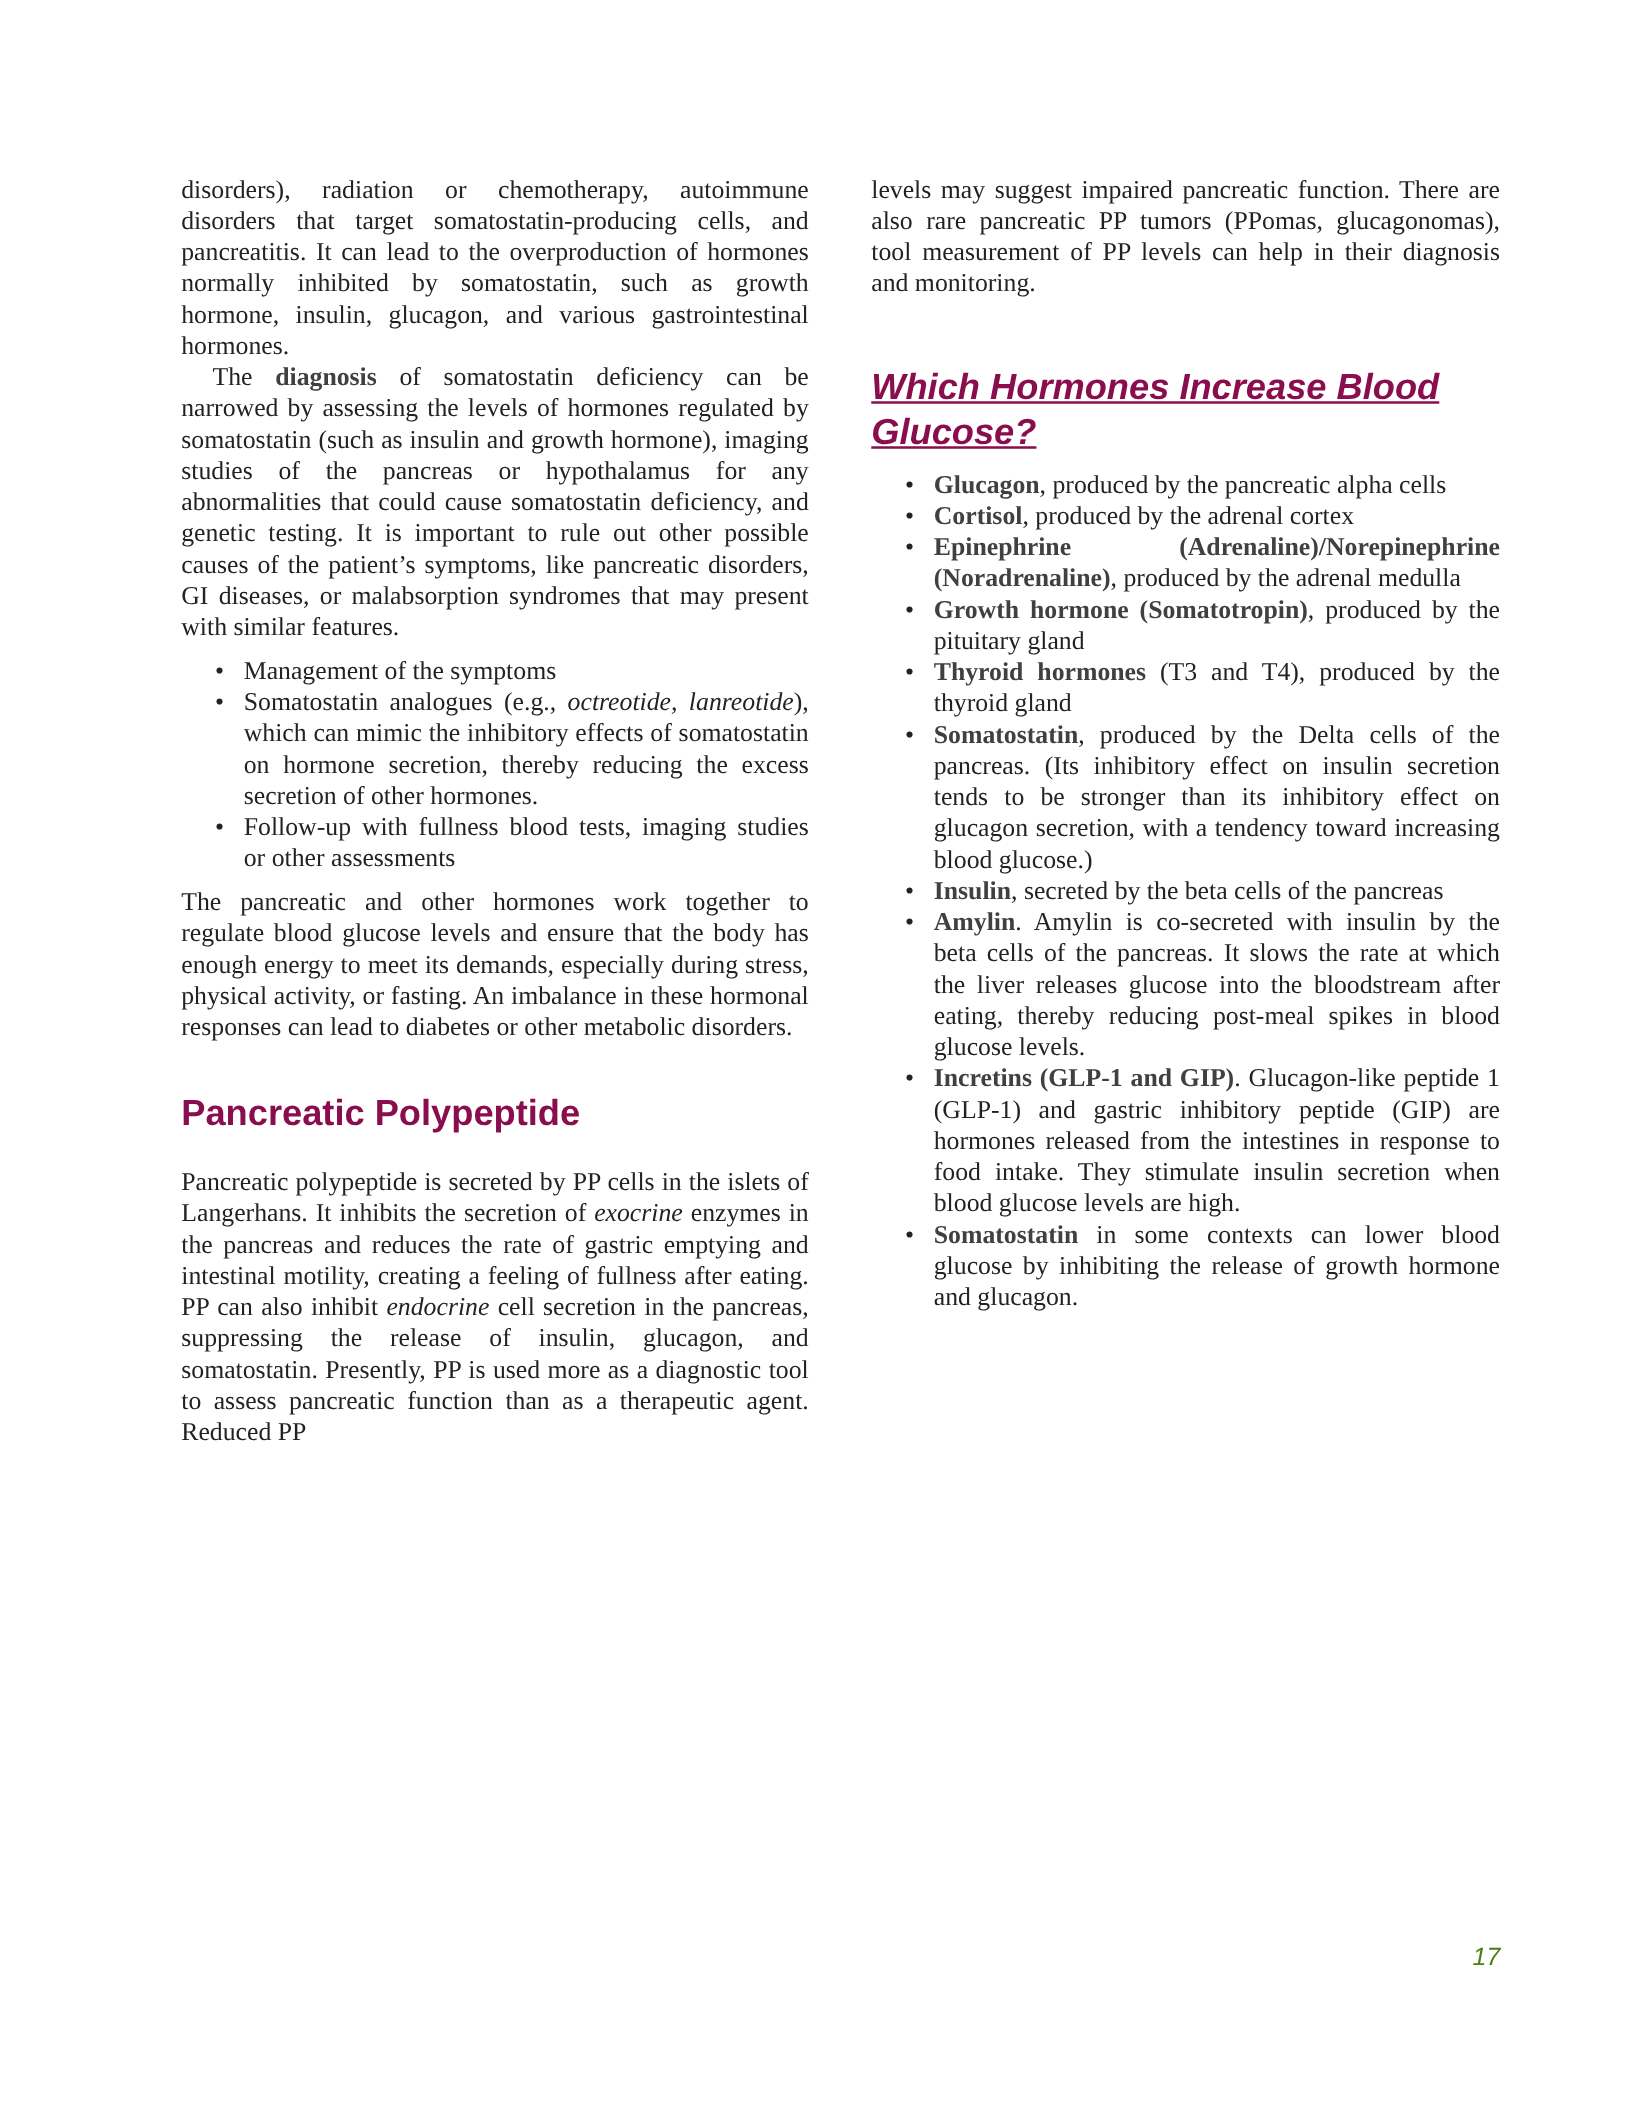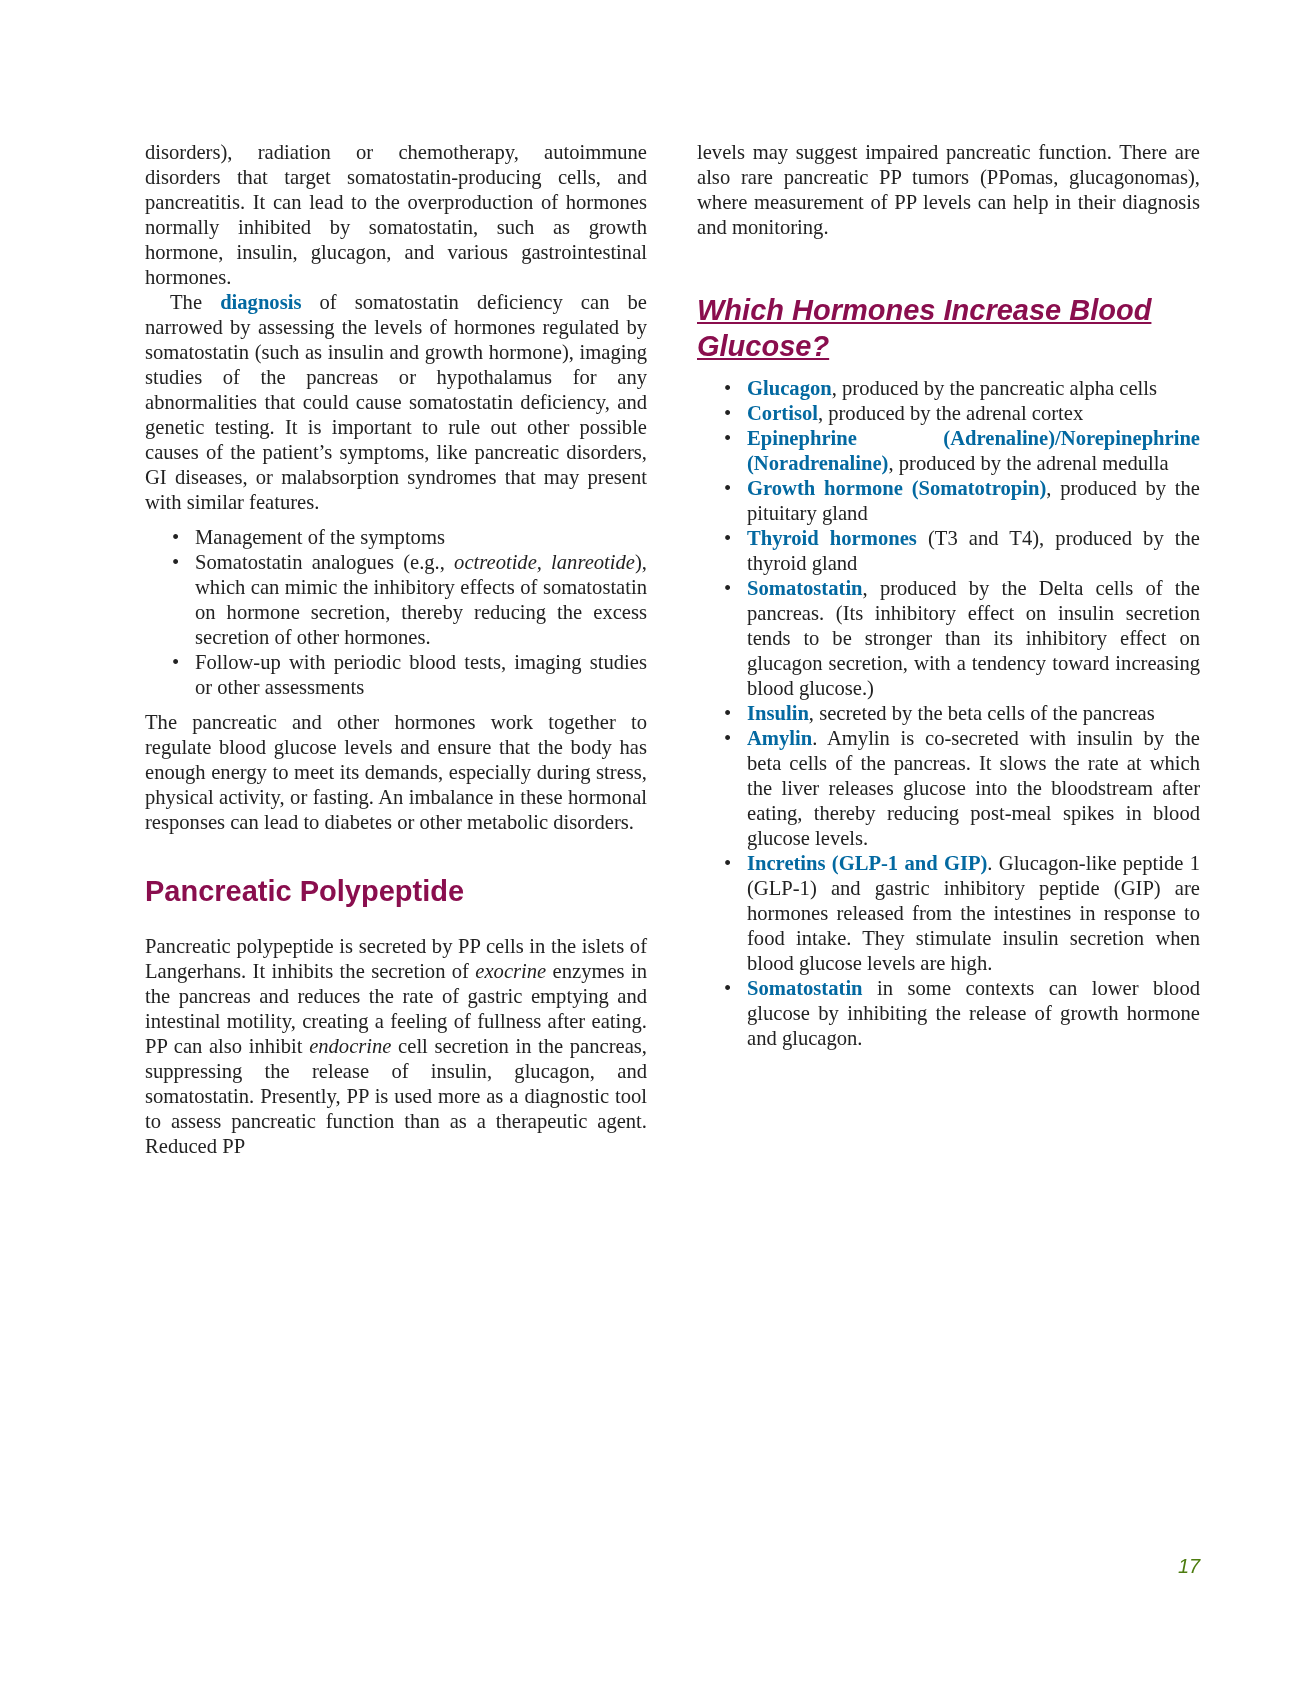--- a/index.html
+++ b/index.html
@@ -5,21 +5,21 @@
   html, body { margin: 0; padding: 0; background: #ffffff; }
   body { width: 1313px; height: 1688px; position: relative; overflow: hidden; }
   .page { position: absolute; left: 0; top: 0; width: 1313px; height: 1688px; background: #fff; }
   .col { position: absolute; top: 140px; width: 502px;
          font-family: "Liberation Serif", "DejaVu Serif", serif;
          font-size: 20.6px; line-height: 25px; color: #222; }
   .col-left { left: 145px; }
   .col-right { left: 697px; width: 503px; }
   p { margin: 0; text-align: justify; }
   .indent { text-indent: 25px; }
-  b { font-weight: bold; color: #0369a1; }
+  b { font-weight: bold; color: #404040; }
   i { font-style: italic; }
   ul { margin: 0; padding: 0; list-style: none; }
   li { position: relative; padding-left: 50px; text-align: justify; }
   li .bullet { position: absolute; left: 27px; top: 0; }
   .h2 { font-family: "Liberation Sans", "DejaVu Sans", sans-serif; font-weight: bold;
         color: #8a0e4e; font-size: 29px; line-height: 36px; margin: 0; }
   .h2.italic { font-style: italic; }
   .pagenum { position: absolute; left: 1178px; top: 1555px;
              font-family: "Liberation Sans", "DejaVu Sans", sans-serif; font-style: italic;
              font-size: 20px; color: #4d7c0f; }
@@ -29,32 +29,32 @@
 
 <div class="page">
 
   <div class="col col-left">
     <p>disorders), radiation or chemotherapy, autoimmune disorders that target somatostatin-producing cells, and pancreatitis. It can lead to the overproduction of hormones normally inhibited by somatostatin, such as growth hormone, insulin, glucagon, and various gastrointestinal hormones.</p>
     <p class="indent"><span>The </span><b>diagnosis</b><span> of somatostatin deficiency can be narrowed by assessing the levels of hormones regulated by somatostatin (such as insulin and growth hormone), imaging studies of the pancreas or hypothalamus for any abnormalities that could cause somatostatin deficiency, and genetic testing. It is important to rule out other possible causes of the patient’s symptoms, like pancreatic disorders, GI diseases, or malabsorption syndromes that may present with similar features.</span></p>
 
     <ul style="margin-top:10px;">
       <li><span class="bullet">•</span><span>Management of the symptoms</span></li>
       <li><span class="bullet">•</span><span>Somatostatin analogues (e.g., </span><i>octreotide, lanreotide</i><span>), which can mimic the inhibitory effects of somatostatin on hormone secretion, thereby reducing the excess secretion of other hormones.</span></li>
-      <li><span class="bullet">•</span><span>Follow-up with periodic blood tests, imaging studies or other assessments</span></li>
+      <li><span class="bullet">•</span><span>Follow-up with fullness blood tests, imaging studies or other assessments</span></li>
     </ul>
 
     <p style="margin-top:10px;">The pancreatic and other hormones work together to regulate blood glucose levels and ensure that the body has enough energy to meet its demands, especially during stress, physical activity, or fasting. An imbalance in these hormonal responses can lead to diabetes or other metabolic disorders.</p>
 
     <h2 class="h2" style="margin-top:38px; margin-bottom:25px;">Pancreatic Polypeptide</h2>
 
     <p><span>Pancreatic polypeptide is secreted by PP cells in the islets of Langerhans. It inhibits the secretion of </span><i>exocrine</i><span> enzymes in the pancreas and reduces the rate of gastric emptying and intestinal motility, creating a feeling of fullness after eating. PP can also inhibit </span><i>endocrine</i><span> cell secretion in the pancreas, suppressing the release of insulin, glucagon, and somatostatin. Presently, PP is used more as a diagnostic tool to assess pancreatic function than as a therapeutic agent. Reduced PP</span></p>
   </div>
 
   <div class="col col-right">
-    <p>levels may suggest impaired pancreatic function. There are also rare pancreatic PP tumors (PPomas, glucagonomas), where measurement of PP levels can help in their diagnosis and monitoring.</p>
+    <p>levels may suggest impaired pancreatic function. There are also rare pancreatic PP tumors (PPomas, glucagonomas), tool measurement of PP levels can help in their diagnosis and monitoring.</p>
 
     <h2 class="h2 italic" style="margin-top:52px; margin-bottom:12px;text-decoration:underline;">Which Hormones Increase Blood Glucose?</h2>
 
     <ul>
       <li><span class="bullet">•</span><b>Glucagon</b><span>, produced by the pancreatic alpha cells</span></li>
       <li><span class="bullet">•</span><b>Cortisol</b><span>, produced by the adrenal cortex</span></li>
       <li><span class="bullet">•</span><b>Epinephrine (Adrenaline)/Norepinephrine (Noradrenaline)</b><span>, produced by the adrenal medulla</span></li>
       <li><span class="bullet">•</span><b>Growth hormone (Somatotropin)</b><span>, produced by the pituitary gland</span></li>
       <li><span class="bullet">•</span><b>Thyroid hormones</b><span> (T3 and T4), produced by the thyroid gland</span></li>
       <li><span class="bullet">•</span><b>Somatostatin</b><span>, produced by the Delta cells of the pancreas. (Its inhibitory effect on insulin secretion tends to be stronger than its inhibitory effect on glucagon secretion, with a tendency toward increasing blood glucose.)</span></li>

